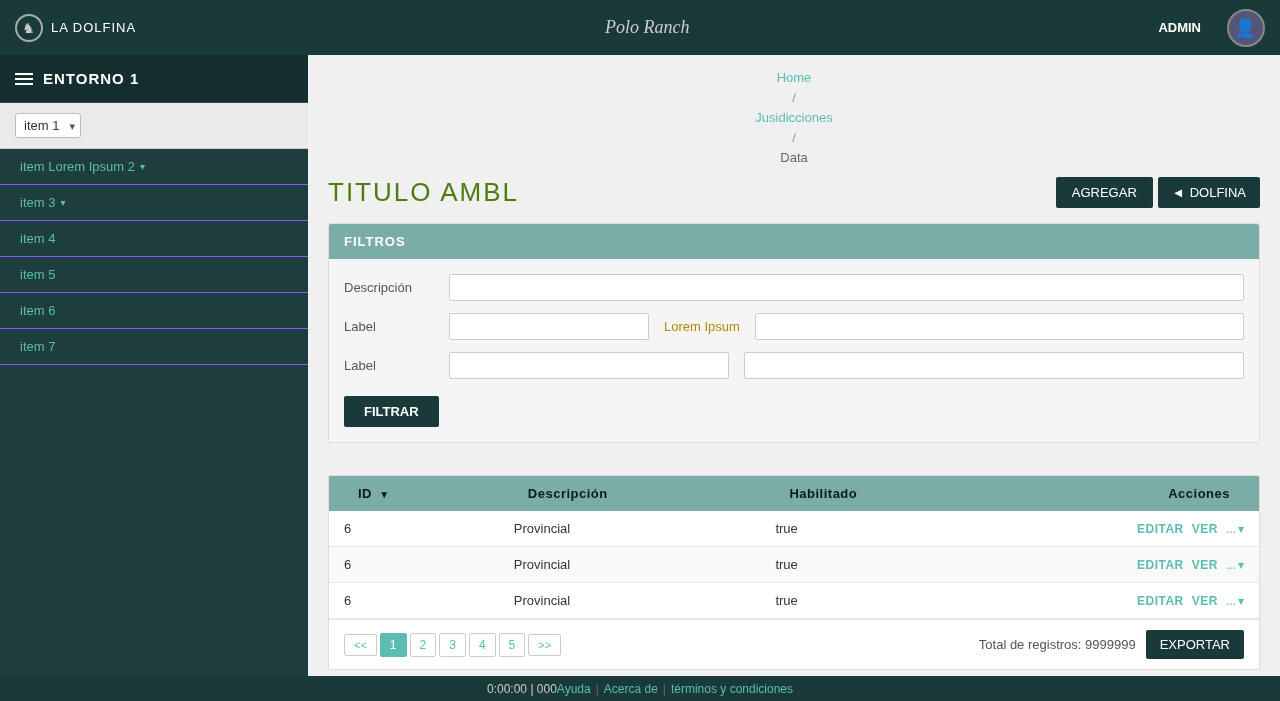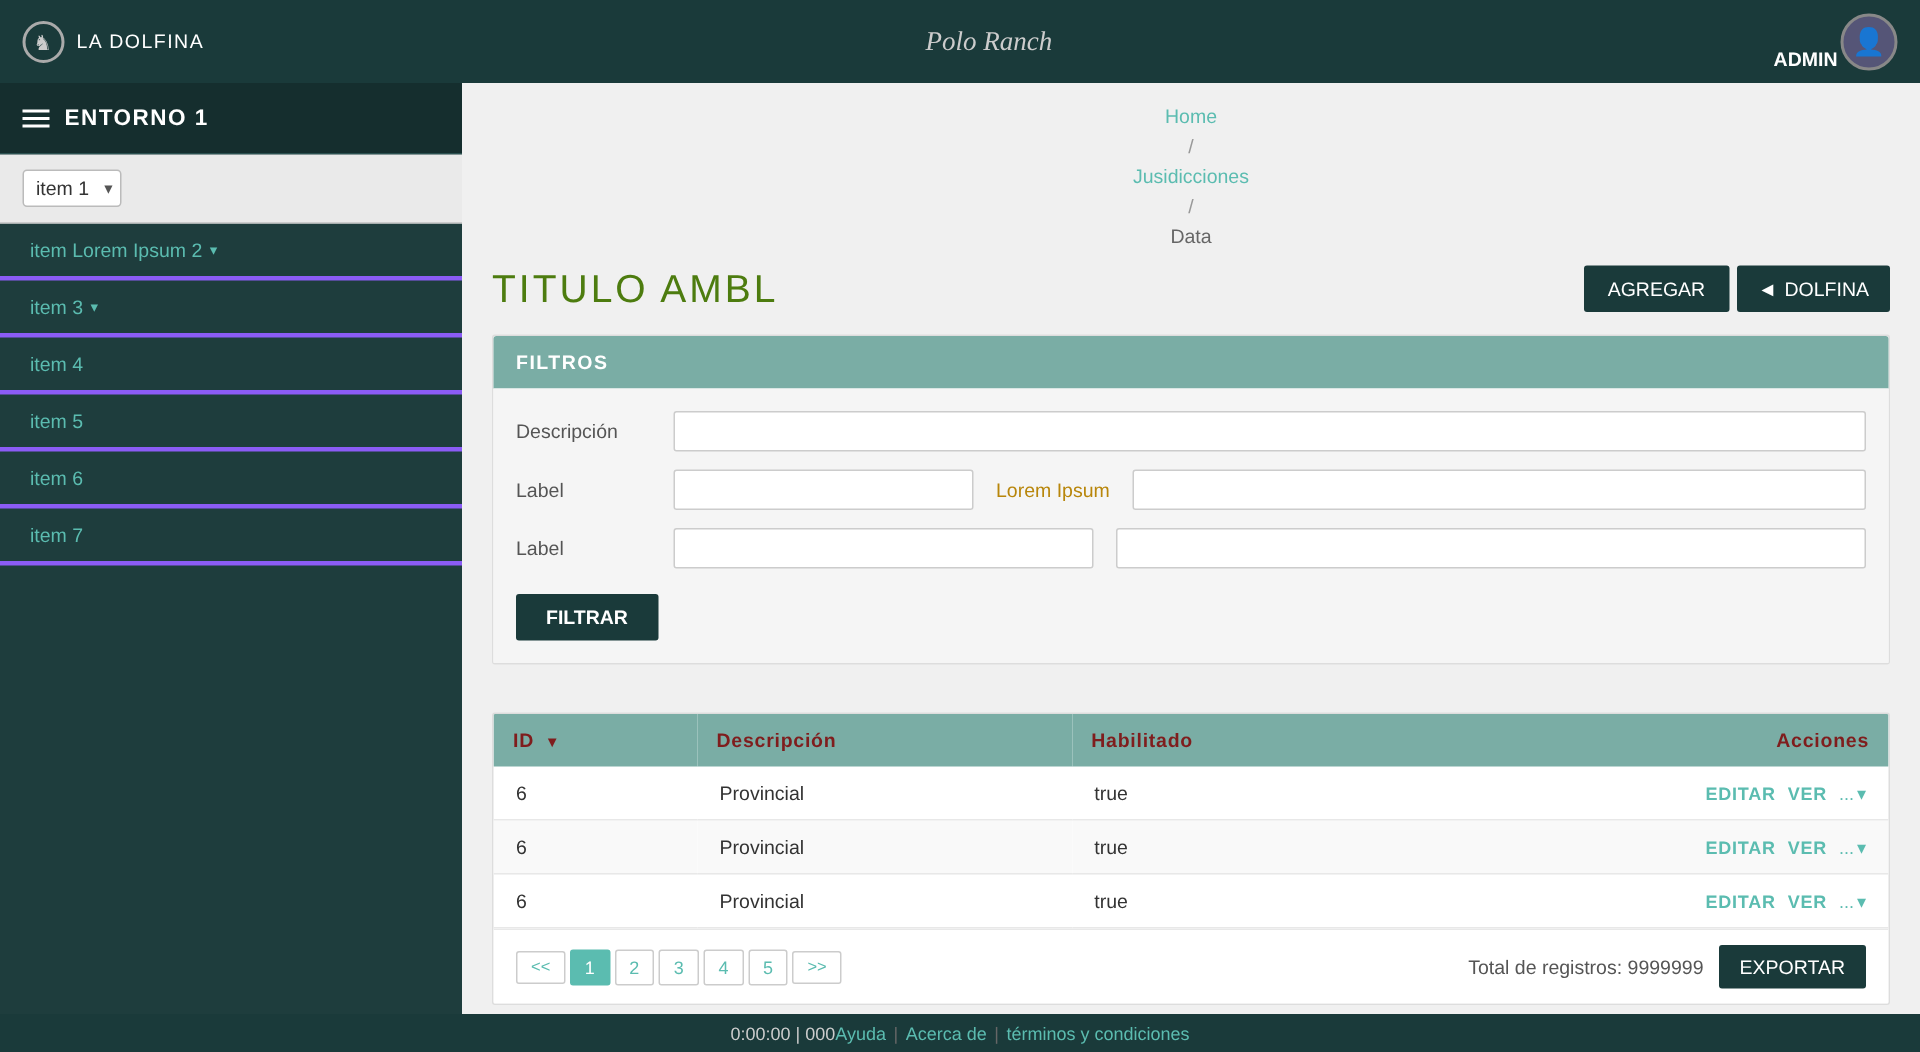--- a/index.html
+++ b/index.html
@@ -33,22 +33,22 @@
       color: #ccc; font-size: 14px;
     }
     .header-center {
       color: #ccc;
       font-style: italic;
       font-size: 18px;
       font-family: Georgia, serif;
     }
     .header-right {
       display: flex;
-      align-items: flex-end;
-      gap: 2px;
+      align-items: center;
+      gap: 26px;
       color: #fff;
       font-size: 13px;
       font-weight: bold;
     }
     .header-avatar {
       width: 38px; height: 38px;
       border-radius: 50%;
       background: #557;
       overflow: hidden;
       display: flex; align-items: center; justify-content: center;
@@ -108,21 +108,21 @@
       position: absolute; right: 6px; top: 50%; transform: translateY(-50%);
       pointer-events: none; font-size: 11px; color: #555;
     }
     .sidebar-item {
       padding: 10px 20px;
       color: #5bbcb0;
       cursor: pointer;
       display: flex;
       align-items: center;
       gap: 5px;
-      border-bottom: 3px solid #8b5cf6;
+      border-bottom: 1px solid #8b5cf6;
       font-size: 13px;
     }
     .sidebar-item-arrow { font-size: 10px; color: #5bbcb0; }
 
     
     .main {
       margin-left: 308px;
       margin-top: 55px;
       padding: 15px 20px;
       min-height: calc(100vh - 55px - 25px);
@@ -254,22 +254,22 @@
       overflow: hidden;
     }
     .data-table {
       width: 100%;
       border-collapse: collapse;
     }
     .data-table thead tr {
       background: #7aada5;
     }
     .data-table thead th {
-      color: #7f1d1d;
-      padding: 10px 13px;
+      color: #0f172a;
+      padding: 10px 29px;
       font-size: 13px;
       font-weight: bold;
       text-align: left;
       letter-spacing: 0.5px;
     }
     .sort-arrow { font-size: 10px; margin-left: 3px; }
     .data-table tbody tr {
       border-bottom: 1px solid #e8e8e8;
     }
     .data-table tbody tr:nth-child(even) { background: #f9f9f9; }

